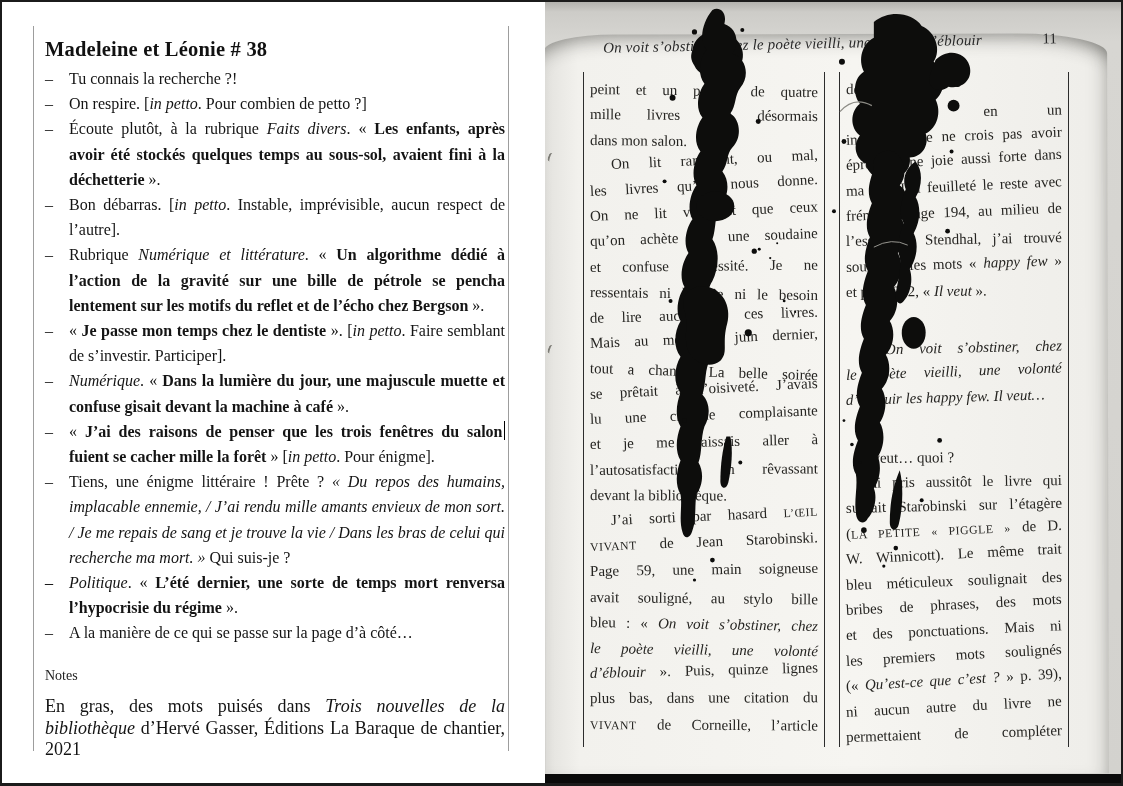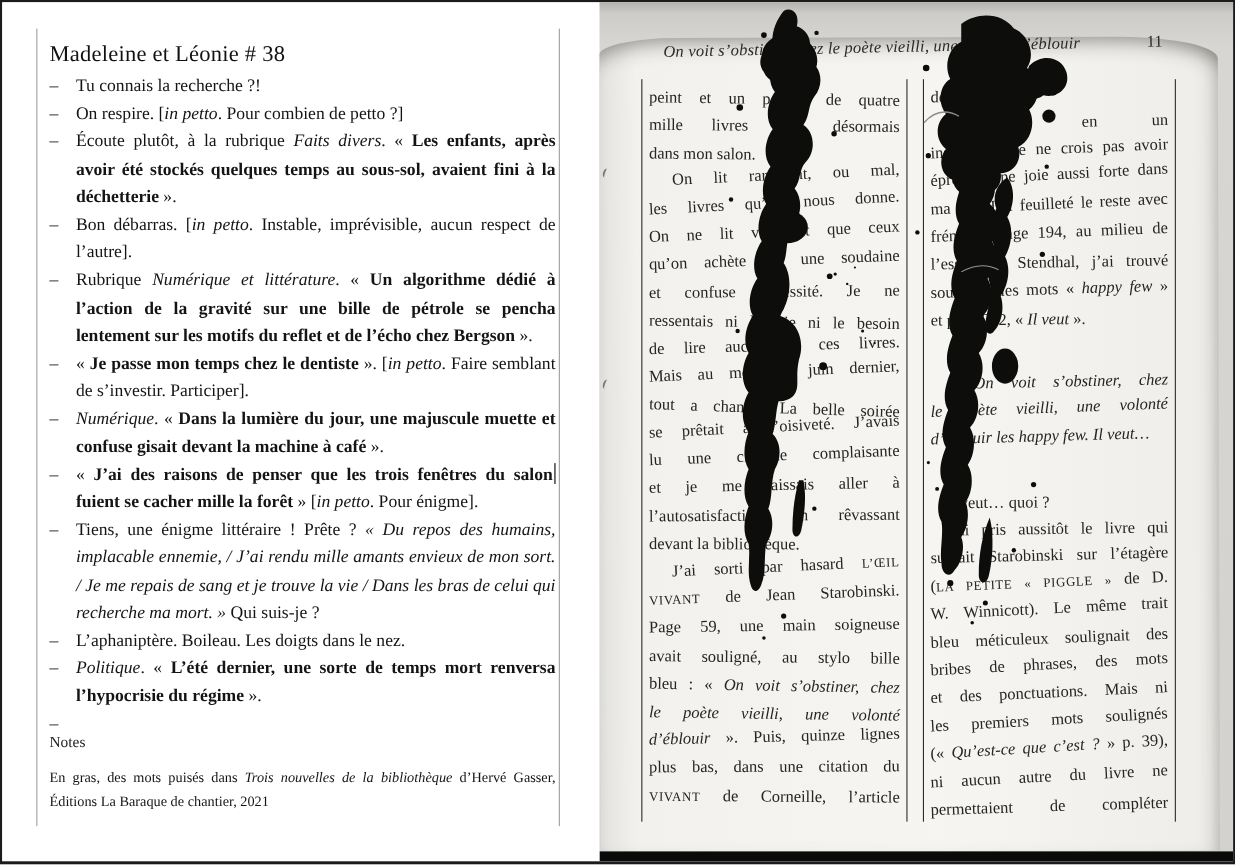--- a/index.html
+++ b/index.html
@@ -10,32 +10,32 @@
     background:#ffffff;display:flex;overflow:hidden;
     font-family:"Liberation Serif", serif;color:#141414;
   }
   
   .doc-page{width:543px;position:relative;background:#ffffff;flex:none;}
   .bound{position:absolute;top:24px;bottom:32px;width:1px;background:#9d9d9d;}
   .bound.l{left:31px;}
   .bound.r{left:506px;}
   .doc-title{
     position:absolute;top:22px;left:43px;right:40px;
-    font-size:20.5px;font-weight:normal;letter-spacing:.2px;color:#111;
+    font-size:20.5px;font-weight:bold;letter-spacing:.2px;color:#111;
   }
   .doc-list{
     position:absolute;top:64px;left:43px;width:460px;margin:0;padding:0;
     list-style:none;font-size:16px;line-height:25.2px;text-align:justify;
   }
   .doc-list li{position:relative;padding-left:24px;margin:0;}
   .doc-list .dash{position:absolute;left:0;top:0;}
   .notes-label{position:absolute;top:666px;left:43px;font-size:14px;color:#222;}
   .notes-text{
     position:absolute;top:694px;left:43px;width:460px;margin:0;
-    font-size:13px;line-height:21.5px;text-align:justify;
+    font-size:18px;line-height:21.5px;text-align:justify;
   }
   .i{font-style:italic;}
   .b{font-weight:bold;}
   .sc{font-size:.78em;letter-spacing:.05em;}
   .gap{display:inline-block;width:2.4em;}
   .cursor{display:inline-block;width:1.5px;height:19px;background:#000;
           vertical-align:text-bottom;margin-left:1px;}
   
   .scan-area{
     flex:1;position:relative;overflow:hidden;
@@ -93,23 +93,23 @@
     <ul class="doc-list" id="dialogue-list">
         <li><span class="dash">–</span><span class="p">Tu connais la recherche ?!</span></li>
         <li><span class="dash">–</span><span class="p">On respire. [</span><span class="i">in petto</span><span class="p">. Pour combien de petto ?]</span></li>
         <li><span class="dash">–</span><span class="p">Écoute plutôt, à la rubrique </span><span class="i">Faits divers</span><span class="p">. « </span><span class="b">Les enfants, après avoir été stockés quelques temps au sous-sol, avaient fini à la déchetterie</span><span class="p"> ».</span></li>
         <li><span class="dash">–</span><span class="p">Bon débarras. [</span><span class="i">in petto</span><span class="p">. Instable, imprévisible, aucun respect de l’autre].</span></li>
         <li><span class="dash">–</span><span class="p">Rubrique </span><span class="i">Numérique et littérature</span><span class="p">. « </span><span class="b">Un algorithme dédié à l’action de la gravité sur une bille de pétrole se pencha lentement sur les motifs du reflet et de l’écho chez Bergson</span><span class="p"> ».</span></li>
         <li><span class="dash">–</span><span class="p">« </span><span class="b">Je passe mon temps chez le dentiste</span><span class="p"> ». [</span><span class="i">in petto</span><span class="p">. Faire semblant de s’investir. Participer].</span></li>
         <li><span class="dash">–</span><span class="i">Numérique</span><span class="p">. « </span><span class="b">Dans la lumière du jour, une majuscule muette et confuse gisait devant la machine à café</span><span class="p"> ».</span></li>
         <li><span class="dash">–</span><span class="p">« </span><span class="b">J’ai des raisons de penser que les trois fenêtres du salon</span><span class="cursor"></span><span class="b"> fuient se cacher mille la forêt</span><span class="p"> » [</span><span class="i">in petto</span><span class="p">. Pour énigme].</span></li>
         <li><span class="dash">–</span><span class="p">Tiens, une énigme littéraire ! Prête ? </span><span class="i">« Du repos des humains, implacable ennemie, / J’ai rendu mille amants envieux de mon sort. / Je me repais de sang et je trouve la vie / Dans les bras de celui qui recherche ma mort. »</span><span class="p"> Qui suis-je ?</span></li>
-        <li><span class="dash">–</span><span class="p">L’aphaniptère. Boileau. Les doigts dans le nez.</span></li>
+        <li><span class="dash">–</span></li>
         <li><span class="dash">–</span><span class="i">Politique</span><span class="p">. « </span><span class="b">L’été dernier, une sorte de temps mort renversa l’hypocrisie du régime</span><span class="p"> ».</span></li>
-        <li><span class="dash">–</span></li>
+        <li><span class="dash">–</span><span class="p">A la manière de ce qui se passe sur la page d’à côté…</span></li>
       </ul>
     <div class="notes-label">Notes</div>
     <p class="notes-text" id="notes-text"><span class="p">En gras, des mots puisés dans </span><span class="i">Trois nouvelles de la bibliothèque</span><span class="p"> d’Hervé Gasser, Éditions La Baraque de chantier, 2021</span></p>
   </section>
 
   <section class="scan-area">
     <div class="sheet"></div>
     <div class="staple s1"></div>
     <div class="staple s2"></div>
 

